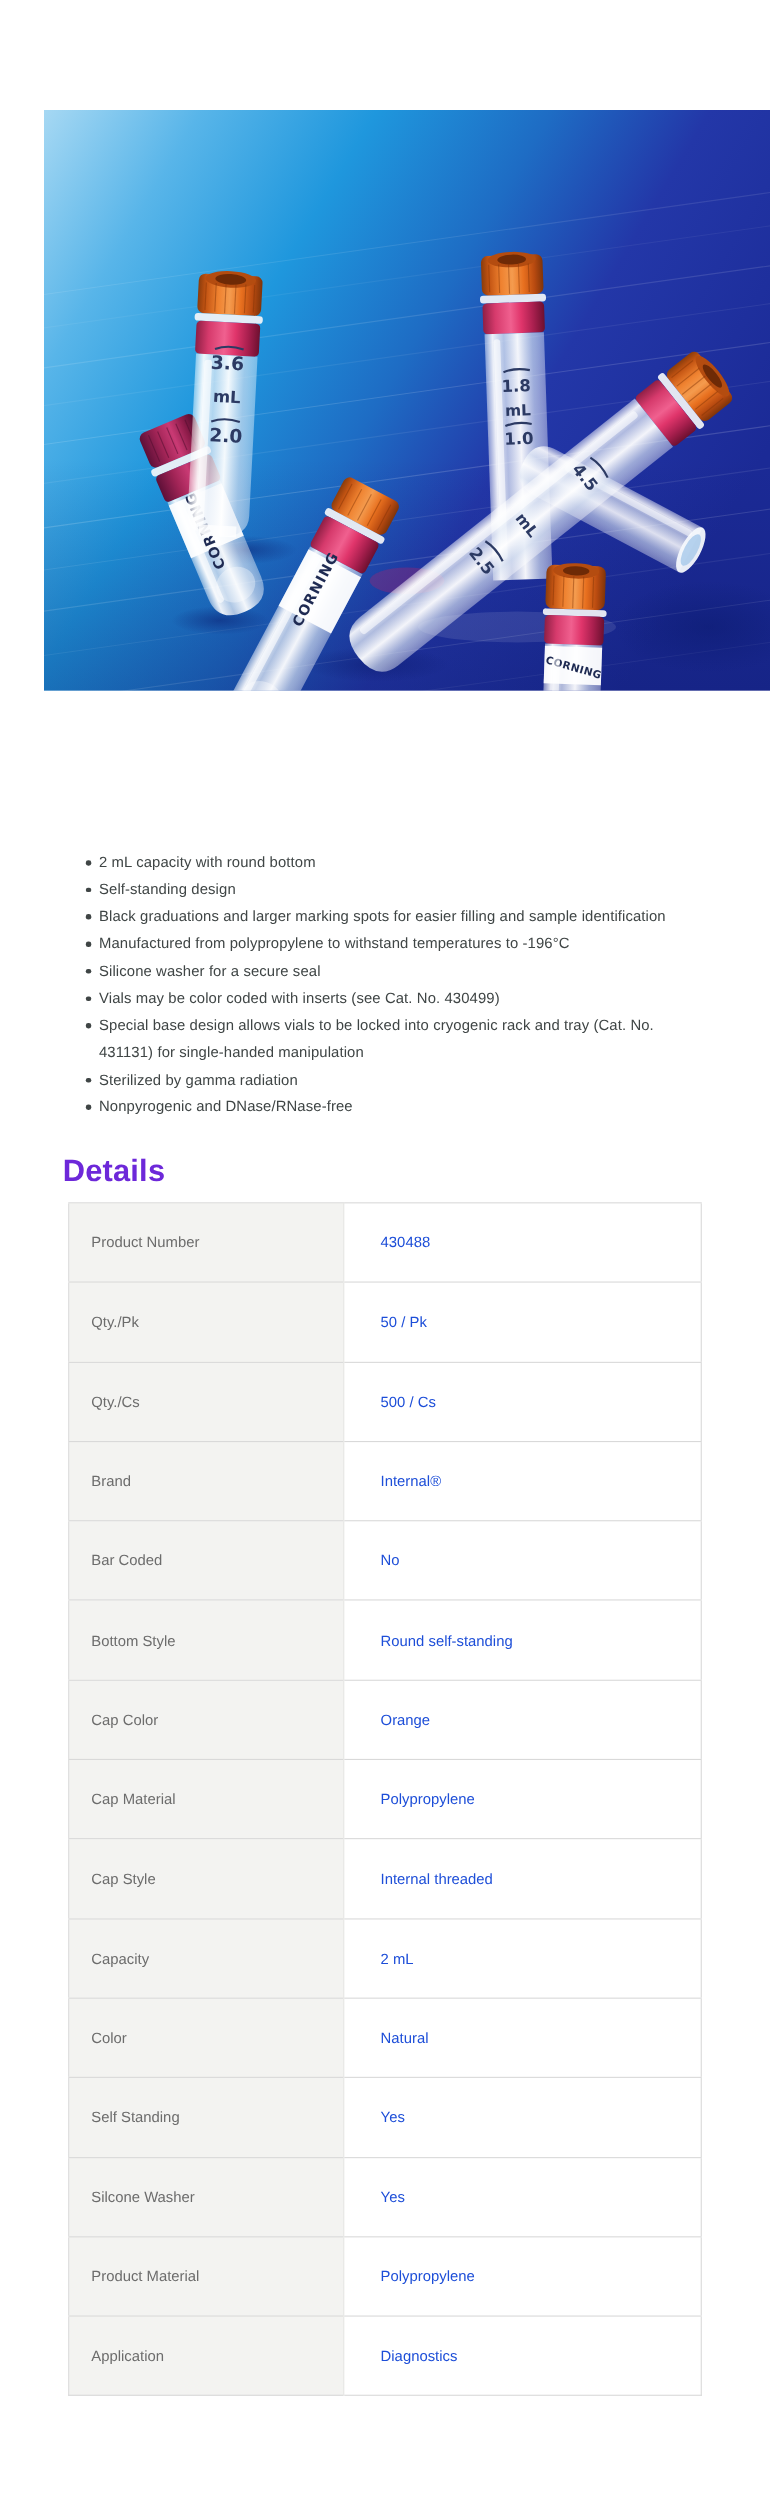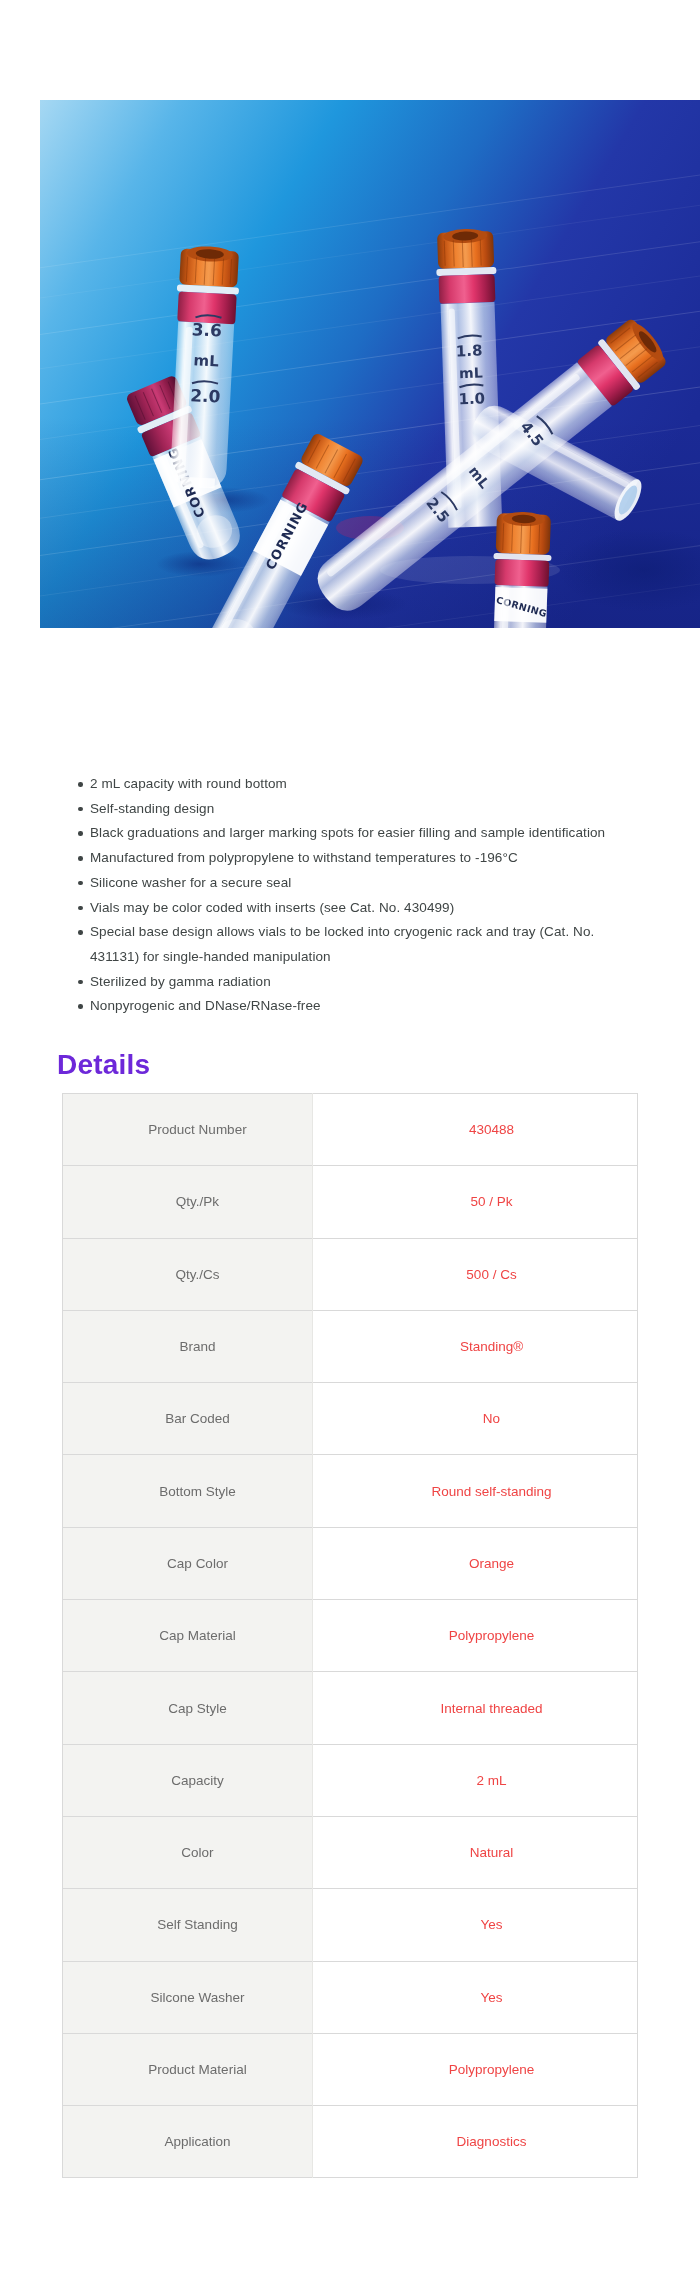--- a/index.html
+++ b/index.html
@@ -23,32 +23,31 @@
   }
   
   .details-heading{
     position:absolute;top:1049px;left:57px;margin:0;
     font-size:28px;font-weight:700;color:#6d28d9;letter-spacing:0.2px;
   }
   .details-table{
     position:absolute;top:1093px;left:62px;width:576px;
     border-collapse:collapse;table-layout:fixed;
     border:1px solid #d9d9d9;
-    text-align:center;
   }
   .details-table tr{height:72.3px;}
   .details-table td{
     border-top:1px solid #d9d9d9;font-size:13.5px;vertical-align:middle;
     padding:0;
   }
   td.spec-label{
     width:229px;background:#f3f3f1;color:#6c6c6c;padding-left:20px;
     border-right:1px solid #e7e7e4;
   }
-  td.spec-value{color:#ef4444;padding-left:33px;background:#ffffff;}
+  td.spec-value{color:#1d4ed8;padding-left:33px;background:#ffffff;}
 </style>
 </head>
 <body>
 
 <figure class="hero">
 <svg width="700" height="528" viewBox="0 0 700 528">
   <defs>
     <linearGradient id="bg" x1="0" y1="0" x2="1" y2="0.45">
       <stop offset="0" stop-color="#a6d8f3"></stop>
       <stop offset="0.17" stop-color="#58b5e9"></stop>
@@ -294,21 +293,21 @@
     <tr>
         <td class="spec-label">Qty./Pk</td>
         <td class="spec-value">50 / Pk</td>
       </tr>
     <tr>
         <td class="spec-label">Qty./Cs</td>
         <td class="spec-value">500 / Cs</td>
       </tr>
     <tr>
         <td class="spec-label">Brand</td>
-        <td class="spec-value">Standing®</td>
+        <td class="spec-value">Internal®</td>
       </tr>
     <tr>
         <td class="spec-label">Bar Coded</td>
         <td class="spec-value">No</td>
       </tr>
     <tr>
         <td class="spec-label">Bottom Style</td>
         <td class="spec-value">Round self-standing</td>
       </tr>
     <tr>

